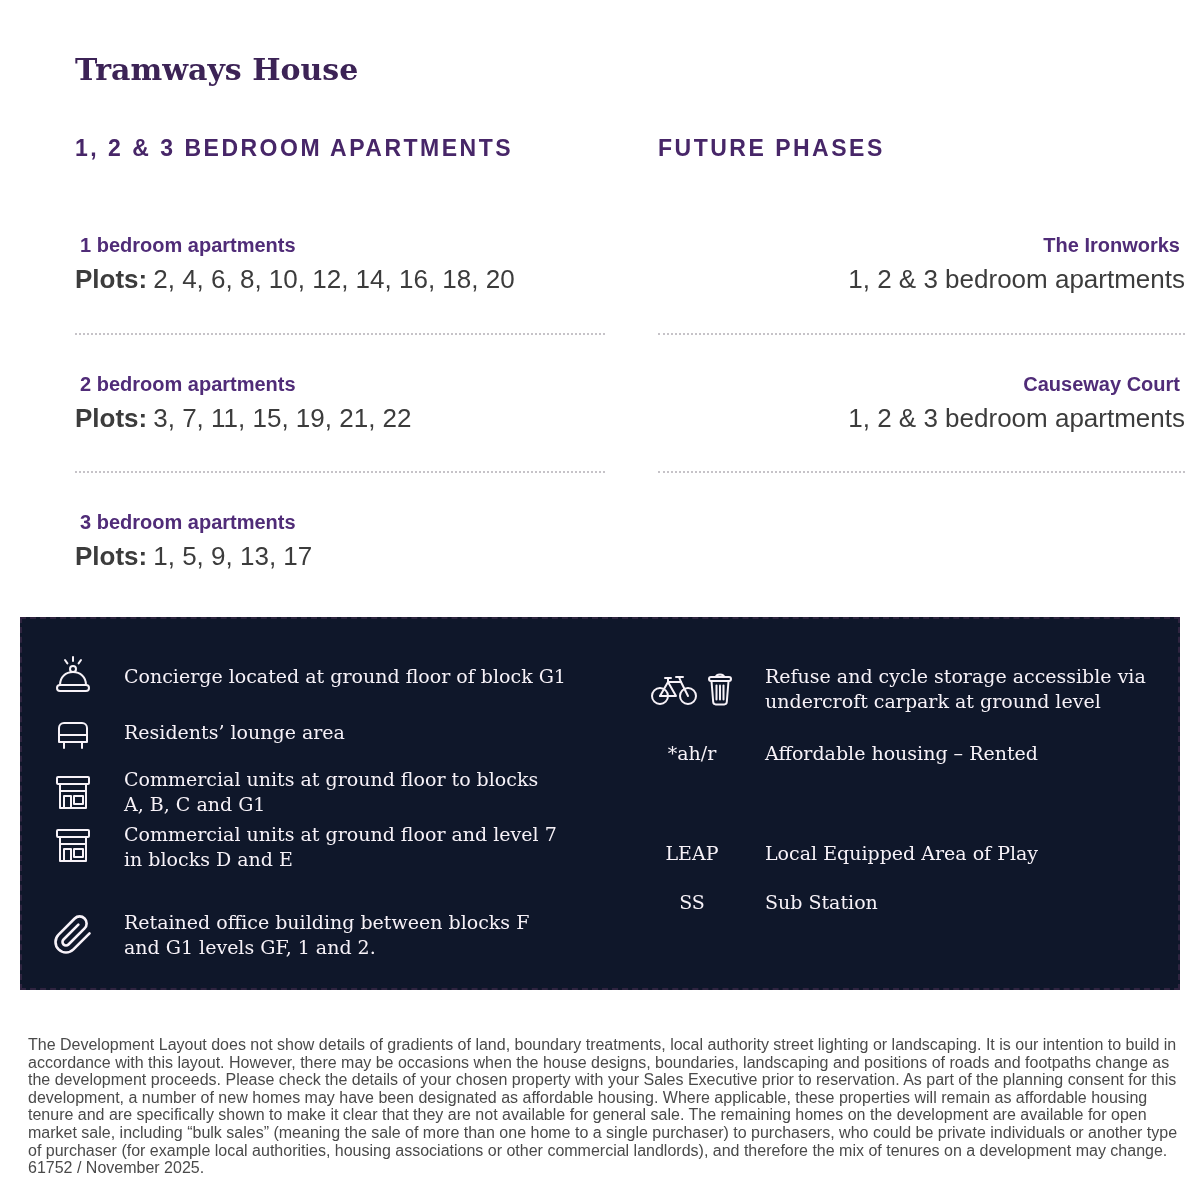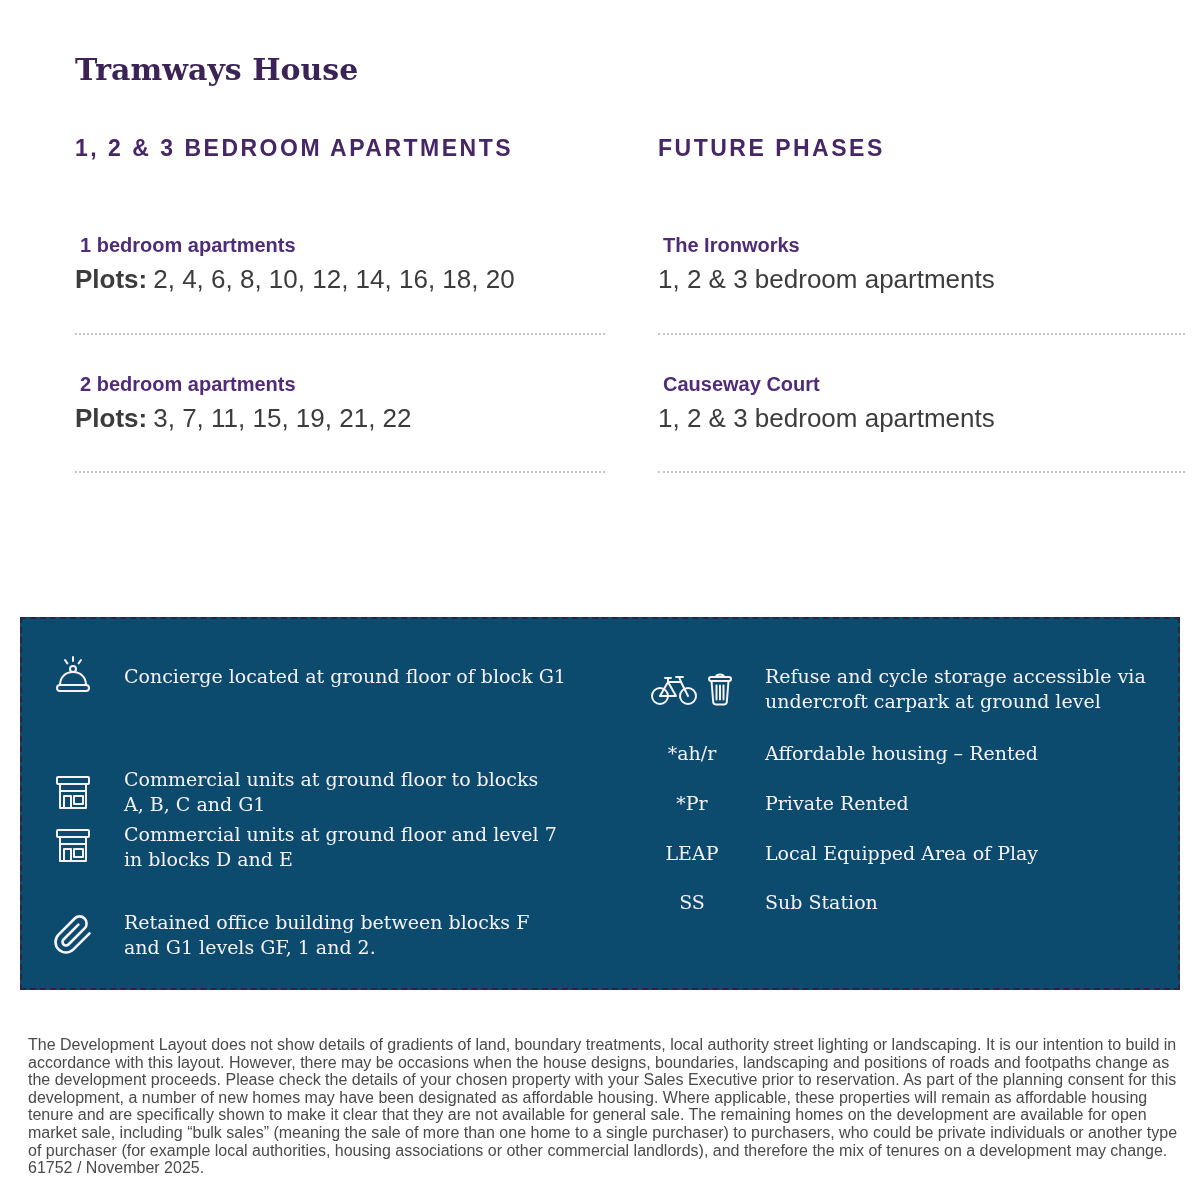--- a/index.html
+++ b/index.html
@@ -11,31 +11,31 @@
          color:#3C2356;}
 
   .head-row{position:absolute;left:75px;top:134px;display:flex;}
   .head-cell-left{width:583px;}
   .head-cell-right{width:527px;}
   .caps-heading{margin:0;font-size:23px;font-weight:700;letter-spacing:2.5px;
                 color:#472668;line-height:28px;}
 
   .body-cols{position:absolute;left:75px;top:162px;display:flex;}
   .col-left{width:530px;margin-right:53px;}
-  .col-right{width:527px;}
+  .col-right{width:527px;text-align:right;}
   .cell{box-sizing:border-box;}
   .cell-1{height:173px;padding-top:64px;border-bottom:2px dotted #C6C3C8;}
   .cell-2{height:138px;padding-top:30px;border-bottom:2px dotted #C6C3C8;}
   .cell-3{height:144px;padding-top:30px;}
   .sec-title{margin:5px;font-size:20px;font-weight:700;color:#502C78;line-height:28px;}
   .sec-line{margin:0;font-size:26px;color:#3C3C3C;line-height:30px;}
   .plots-label{font-weight:700;color:#3C3C3C;margin-right:6px;}
 
   .key-panel{position:absolute;left:20px;top:617px;width:1160px;height:373px;
-             box-sizing:border-box;background:#0c4a6e;border:2px dashed #2F2440;}
+             box-sizing:border-box;background:#0f172a;border:2px dashed #2F2440;}
   .krow{position:absolute;display:flex;align-items:center;}
   .krow-l{left:28px;}
   .krow-r{left:620px;}
   .key-icon-box{width:46px;min-width:46px;display:flex;align-items:center;justify-content:center;}
   .key-text{margin-left:28px;font-family:"DejaVu Serif", serif;font-size:19px;line-height:25px;
             color:#F7F2F8;white-space:pre-line;}
   .key-label{width:100px;min-width:100px;text-align:center;font-family:"DejaVu Serif", serif;
              font-size:19px;color:#F7F2F8;}
   .key-icons-pair{width:100px;min-width:100px;display:flex;align-items:center;justify-content:center;gap:5px;}
   .key-desc{margin-left:23px;font-family:"DejaVu Serif", serif;font-size:19px;line-height:25px;
@@ -74,20 +74,24 @@
   <div class="body-cols">
     <div class="col-left">
       <div class="cell cell-1">
         <h3 class="sec-title">1 bedroom apartments</h3>
         <p class="sec-line"><span class="plots-label">Plots:</span><span>2, 4, 6, 8, 10, 12, 14, 16, 18, 20</span></p>
       </div>
       <div class="cell cell-2">
         <h3 class="sec-title">2 bedroom apartments</h3>
         <p class="sec-line"><span class="plots-label">Plots:</span><span>3, 7, 11, 15, 19, 21, 22</span></p>
       </div>
+      <div class="cell cell-3">
+        <h3 class="sec-title">3 bedroom apartments</h3>
+        <p class="sec-line"><span class="plots-label">Plots:</span><span>1, 5, 9, 13, 17</span></p>
+      </div>
     </div>
     <div class="col-right">
       <div class="cell cell-1">
         <h3 class="sec-title">The Ironworks</h3>
         <p class="sec-line">1, 2 &amp; 3 bedroom apartments</p>
       </div>
       <div class="cell cell-2">
         <h3 class="sec-title">Causeway Court</h3>
         <p class="sec-line">1, 2 &amp; 3 bedroom apartments</p>
       </div>
@@ -104,20 +108,31 @@
             <path d="M12 6 l2.4 3.4"></path>
             <path d="M28 6 l-2.4 3.4"></path>
           <circle cx="20" cy="15" r="3"></circle>
           <path d="M7 31 c0-8 5.8-13 13-13 s13 5 13 13"></path>
           <rect x="4" y="31" width="32" height="6" rx="3"></rect>
         </svg>
       </span>
       <span class="key-text">Concierge located at ground floor of block G1</span>
     </div>
 
+    <div class="krow krow-l l2">
+      <span class="key-icon-box">
+        <svg class="key-svg" width="42" height="42" viewBox="0 0 42 42">
+          <path d="M7 31 V17 a5 5 0 0 1 5-5 h18 a5 5 0 0 1 5 5 v14 H7 z"></path>
+          <path d="M7 24 h28"></path>
+          <path d="M12 31 v6"></path>
+            <path d="M30 31 v6"></path>
+        </svg>
+      </span>
+      <span class="key-text">Residents’ lounge area</span>
+    </div>
 
     <div class="krow krow-l l3">
       <span class="key-icon-box">
         <svg class="key-svg" width="42" height="46" viewBox="0 0 42 46">
           <rect x="5" y="6" width="32" height="7" rx="1"></rect>
           <rect x="8" y="13" width="26" height="24"></rect>
           <path d="M8 20 h26"></path>
           <rect x="12" y="25" width="7" height="12"></rect>
           <rect x="22" y="25" width="9" height="8"></rect>
         </svg>
@@ -174,24 +189,20 @@
           <path d="M7.5 11 h17 l-1.7 21 a2.6 2.6 0 0 1-2.6 2.4 h-8.4 a2.6 2.6 0 0 1-2.6-2.4 z"></path>
           <path d="M12.5 15.5 v14"></path>
             <path d="M16 15.5 v14"></path>
             <path d="M19.5 15.5 v14"></path>
         </svg>
       </span>
       <span class="key-desc">Refuse and cycle storage accessible via
 undercroft carpark at ground level</span>
     </div>
 
-    <div class="krow krow-r r3">
-      <span class="key-label">*Pr</span>
-      <span class="key-desc">Private Rented</span>
-    </div>
 
     <div class="krow krow-r r4">
       <span class="key-label">LEAP</span>
       <span class="key-desc">Local Equipped Area of Play</span>
     </div>
 
     <div class="krow krow-r r5">
       <span class="key-label">SS</span>
       <span class="key-desc">Sub Station</span>
     </div>

